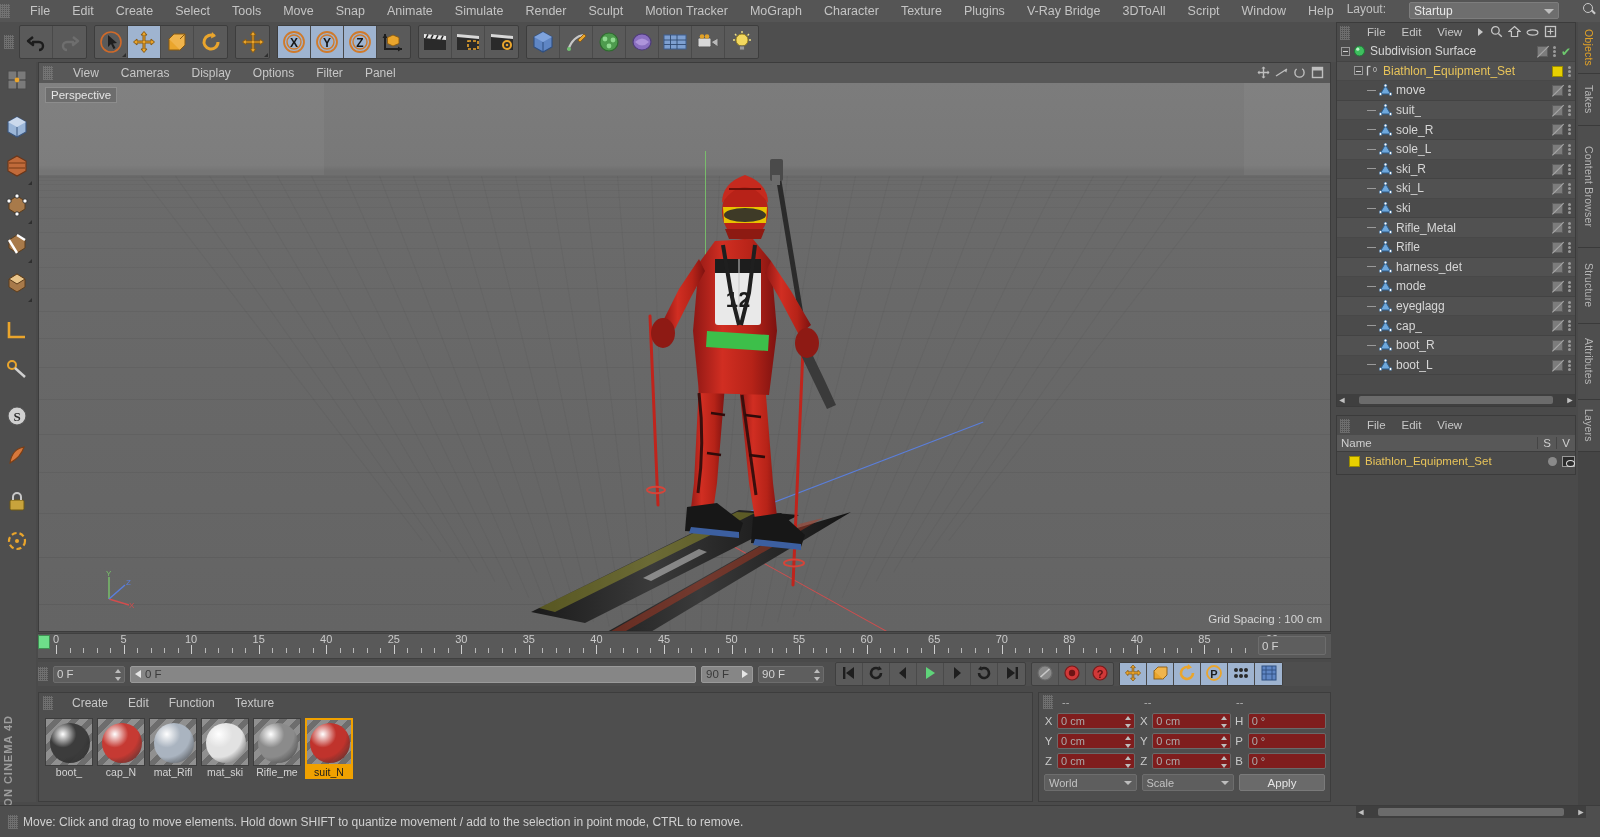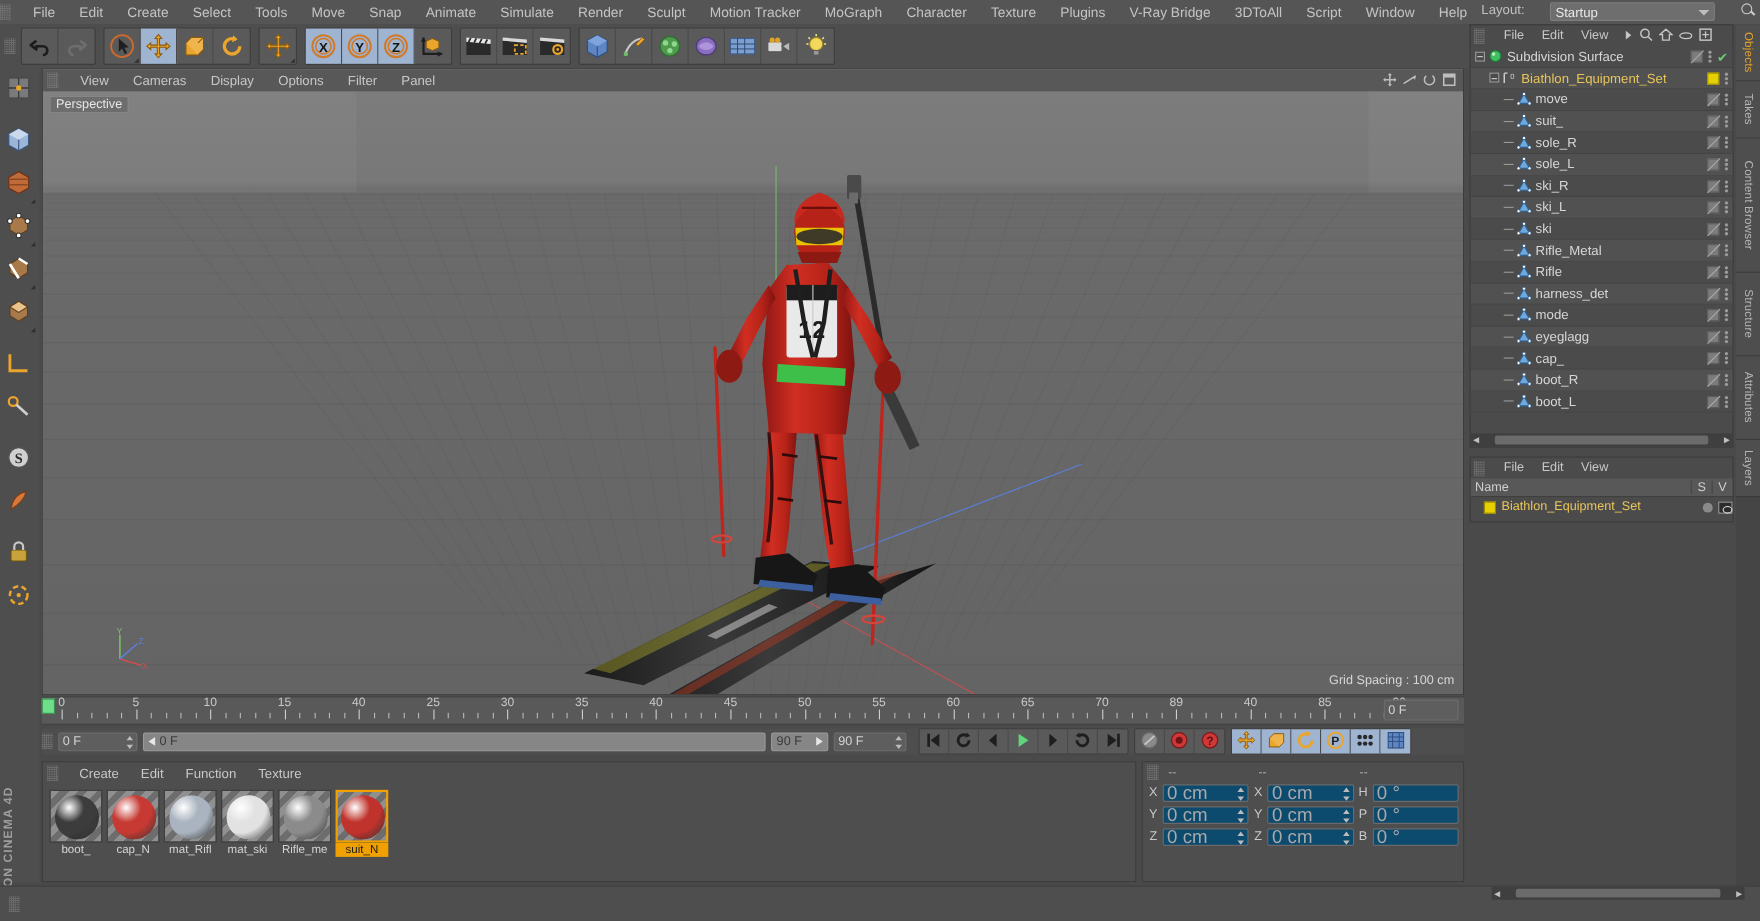--- a/index.html
+++ b/index.html
@@ -139,22 +139,22 @@
   .matcell.sel .matname{background:#f0a100;color:#1a1a1a;}
   .matcell.sel .matthumb{outline:2px solid #f0a100;outline-offset:-2px;}
 
   
   .coordpanel{position:absolute;left:1038px;top:692px;width:293px;height:110px;background:#4e4e4e;border:1px solid #3d3d3d;}
   .coordhdr{display:flex;align-items:center;height:18px;padding-left:4px;font-size:11px;color:#b0b0b0;}
   .coordhdr span{display:inline-block;}
   .crow{display:flex;align-items:center;height:20px;padding:0 4px;gap:3px;}
   .clab{width:11px;font-size:11.5px;color:#c9c9c9;text-align:center;flex:0 0 11px;}
   .cfield{
-    flex:1;height:16px;background:#0c4a6e;border:1px solid #6a6a6a;border-radius:2px;
-    font-size:17px;color:#a9a9a9;display:flex;align-items:center;padding:0 3px;position:relative;
+    flex:1;height:16px;background:#7f1d1d;border:1px solid #6a6a6a;border-radius:2px;
+    font-size:11px;color:#a9a9a9;display:flex;align-items:center;padding:0 3px;position:relative;
   }
   .cbot{display:flex;align-items:center;gap:5px;padding:3px 5px;}
   .csel{
     flex:1;height:17px;background:#5e5e5e;border:1px solid #6d6d6d;border-radius:2px;
     font-size:11px;color:#c2c2c2;display:flex;align-items:center;padding:0 4px;position:relative;
   }
   .csel .arw{position:absolute;right:4px;top:6px;width:0;height:0;
     border-left:4px solid transparent;border-right:4px solid transparent;border-top:4px solid #bdbdbd;}
   .applybtn{
     width:86px;height:17px;background:#6a6a6a;border:1px solid #7a7a7a;border-radius:2px;
@@ -1096,20 +1096,31 @@
           <div class="cfield">
             <span>0 cm</span>
             <i class="spin"></i>
           </div>
           <div class="clab">B</div>
           <div class="cfield">
             <span>0 °</span>
           </div>
         </div>
       </div>
+    <div class="cbot">
+      <div class="csel">
+        <span>World</span>
+        <i class="arw"></i>
+      </div>
+      <div class="csel">
+        <span>Scale</span>
+        <i class="arw"></i>
+      </div>
+      <div class="applybtn">Apply</div>
+    </div>
   </div>
 
   <div class="objpanel">
     <div class="objmenu">
       <div class="gripper"></div>
       <div class="menubar" id="objmenu" style="height:19px">
           <div class="mi">File</div>
           <div class="mi">Edit</div>
           <div class="mi">View</div>
         </div>
@@ -1514,19 +1525,20 @@
       <div class="vtab" style="height: 76px;">
         <span>Attributes</span>
       </div>
       <div class="vtab" style="height: 52px;">
         <span>Layers</span>
       </div>
     </div>
 
   <div class="statusbar">
     <div class="gripper" style="margin-left:8px"></div>
+    <div class="txt">Move: Click and drag to move elements. Hold down SHIFT to quantize movement / add to the selection in point mode, CTRL to remove.</div>
   </div>
   <div class="botscroll">
     <div class="arwbtn">◄</div>
     <div class="bar"></div>
     <div class="arwbtn">►</div>
   </div>
 </div>
 
 </body></html>

